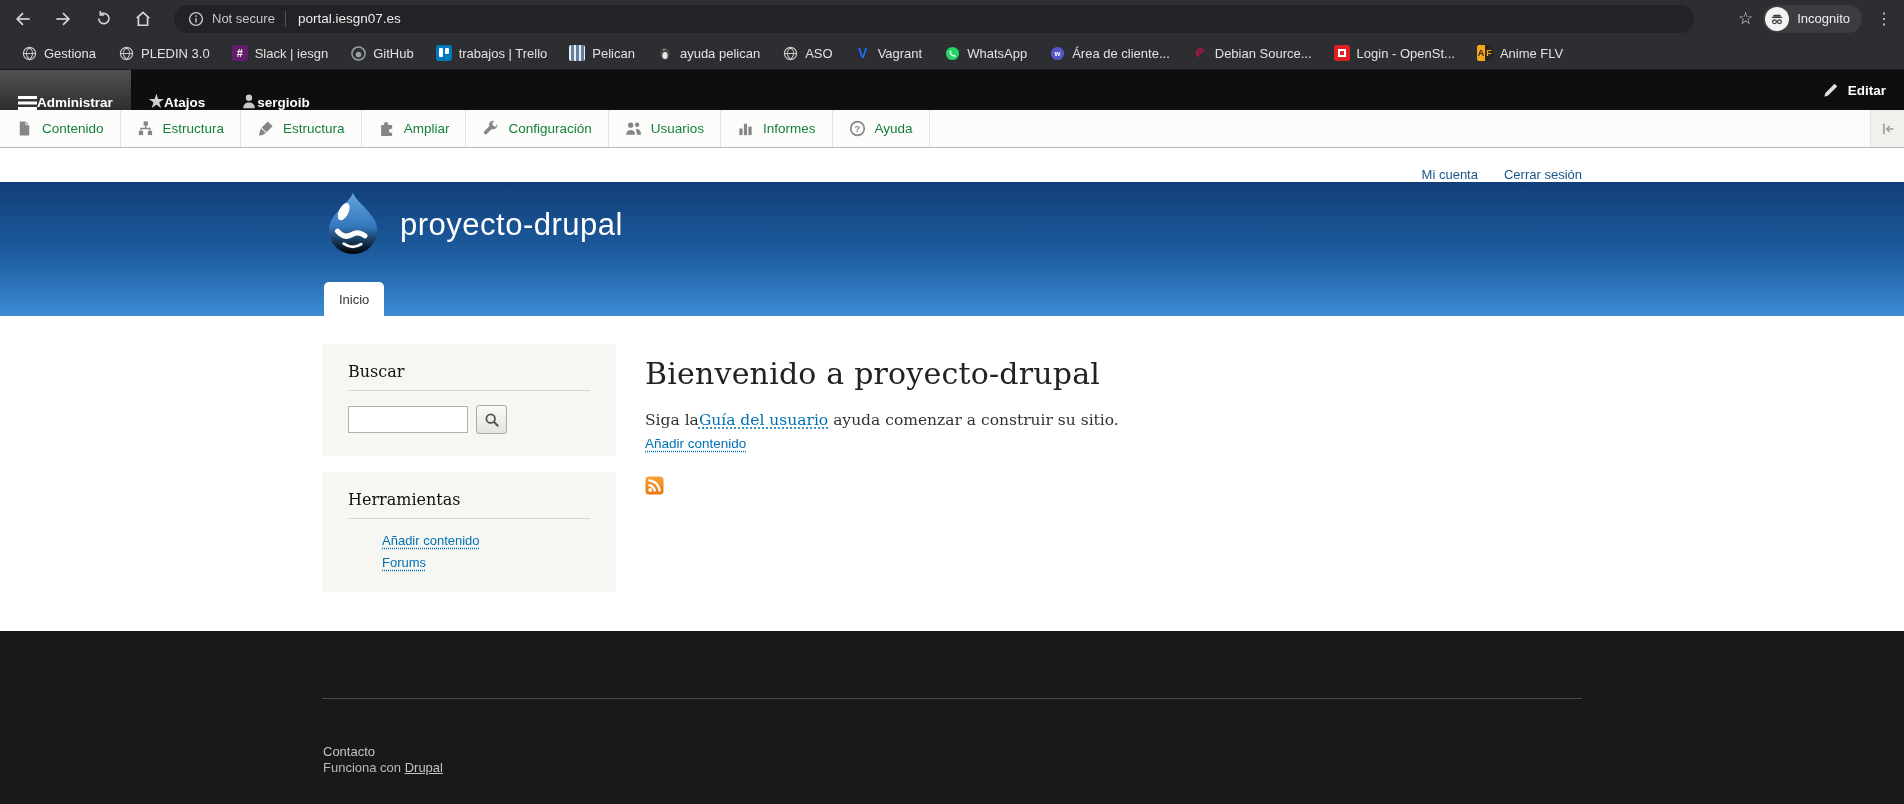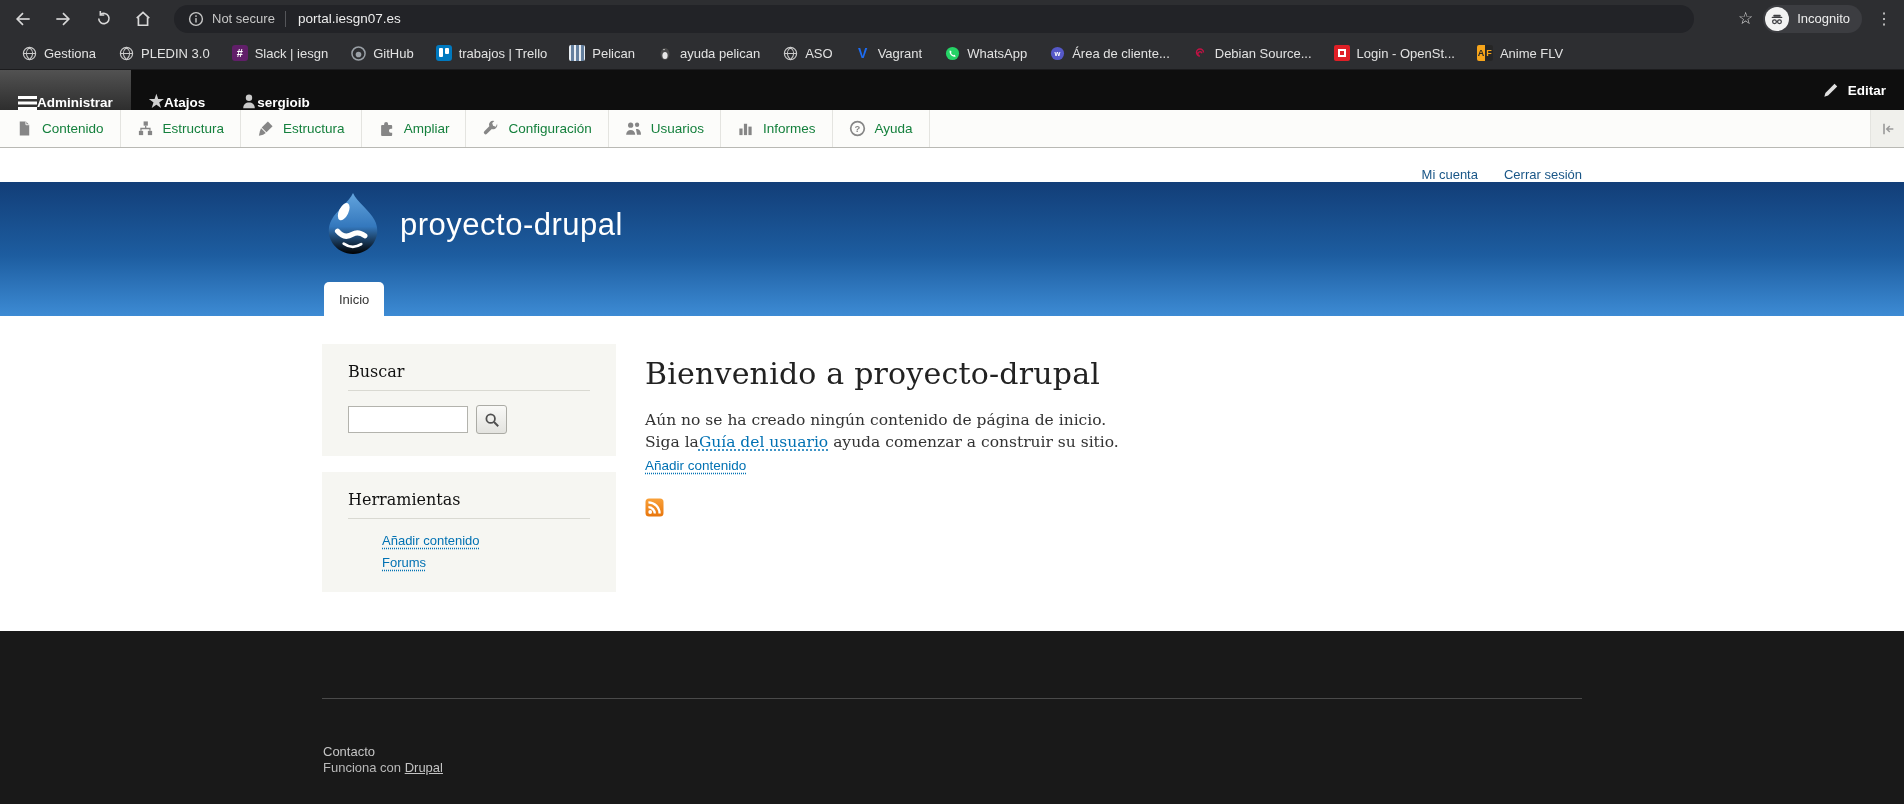--- a/index.html
+++ b/index.html
@@ -422,21 +422,20 @@
           <h2>Herramientas</h2>
           <div class="tools-list">
             <a>Añadir contenido</a>
             <a>Forums</a>
           </div>
         </div>
       </div>
 
       <div class="content">
         <h1>Bienvenido a proyecto-drupal</h1>
-        <p>Aún no se ha creado ningún contenido de página de inicio.</p>
         <p class="guide">
           <span>Siga la</span><a>Guía del usuario</a><span> ayuda comenzar a construir su sitio.</span>
         </p>
         <a class="addlink">Añadir contenido</a>
         <span class="rss">
           <svg width="19" height="19" viewBox="0 0 19 19">
             <defs>
               <linearGradient id="og" x1="0" y1="0" x2="0" y2="1">
                 <stop offset="0" stop-color="#f9a13a"></stop>
                   <stop offset="1" stop-color="#e8760c"></stop>

